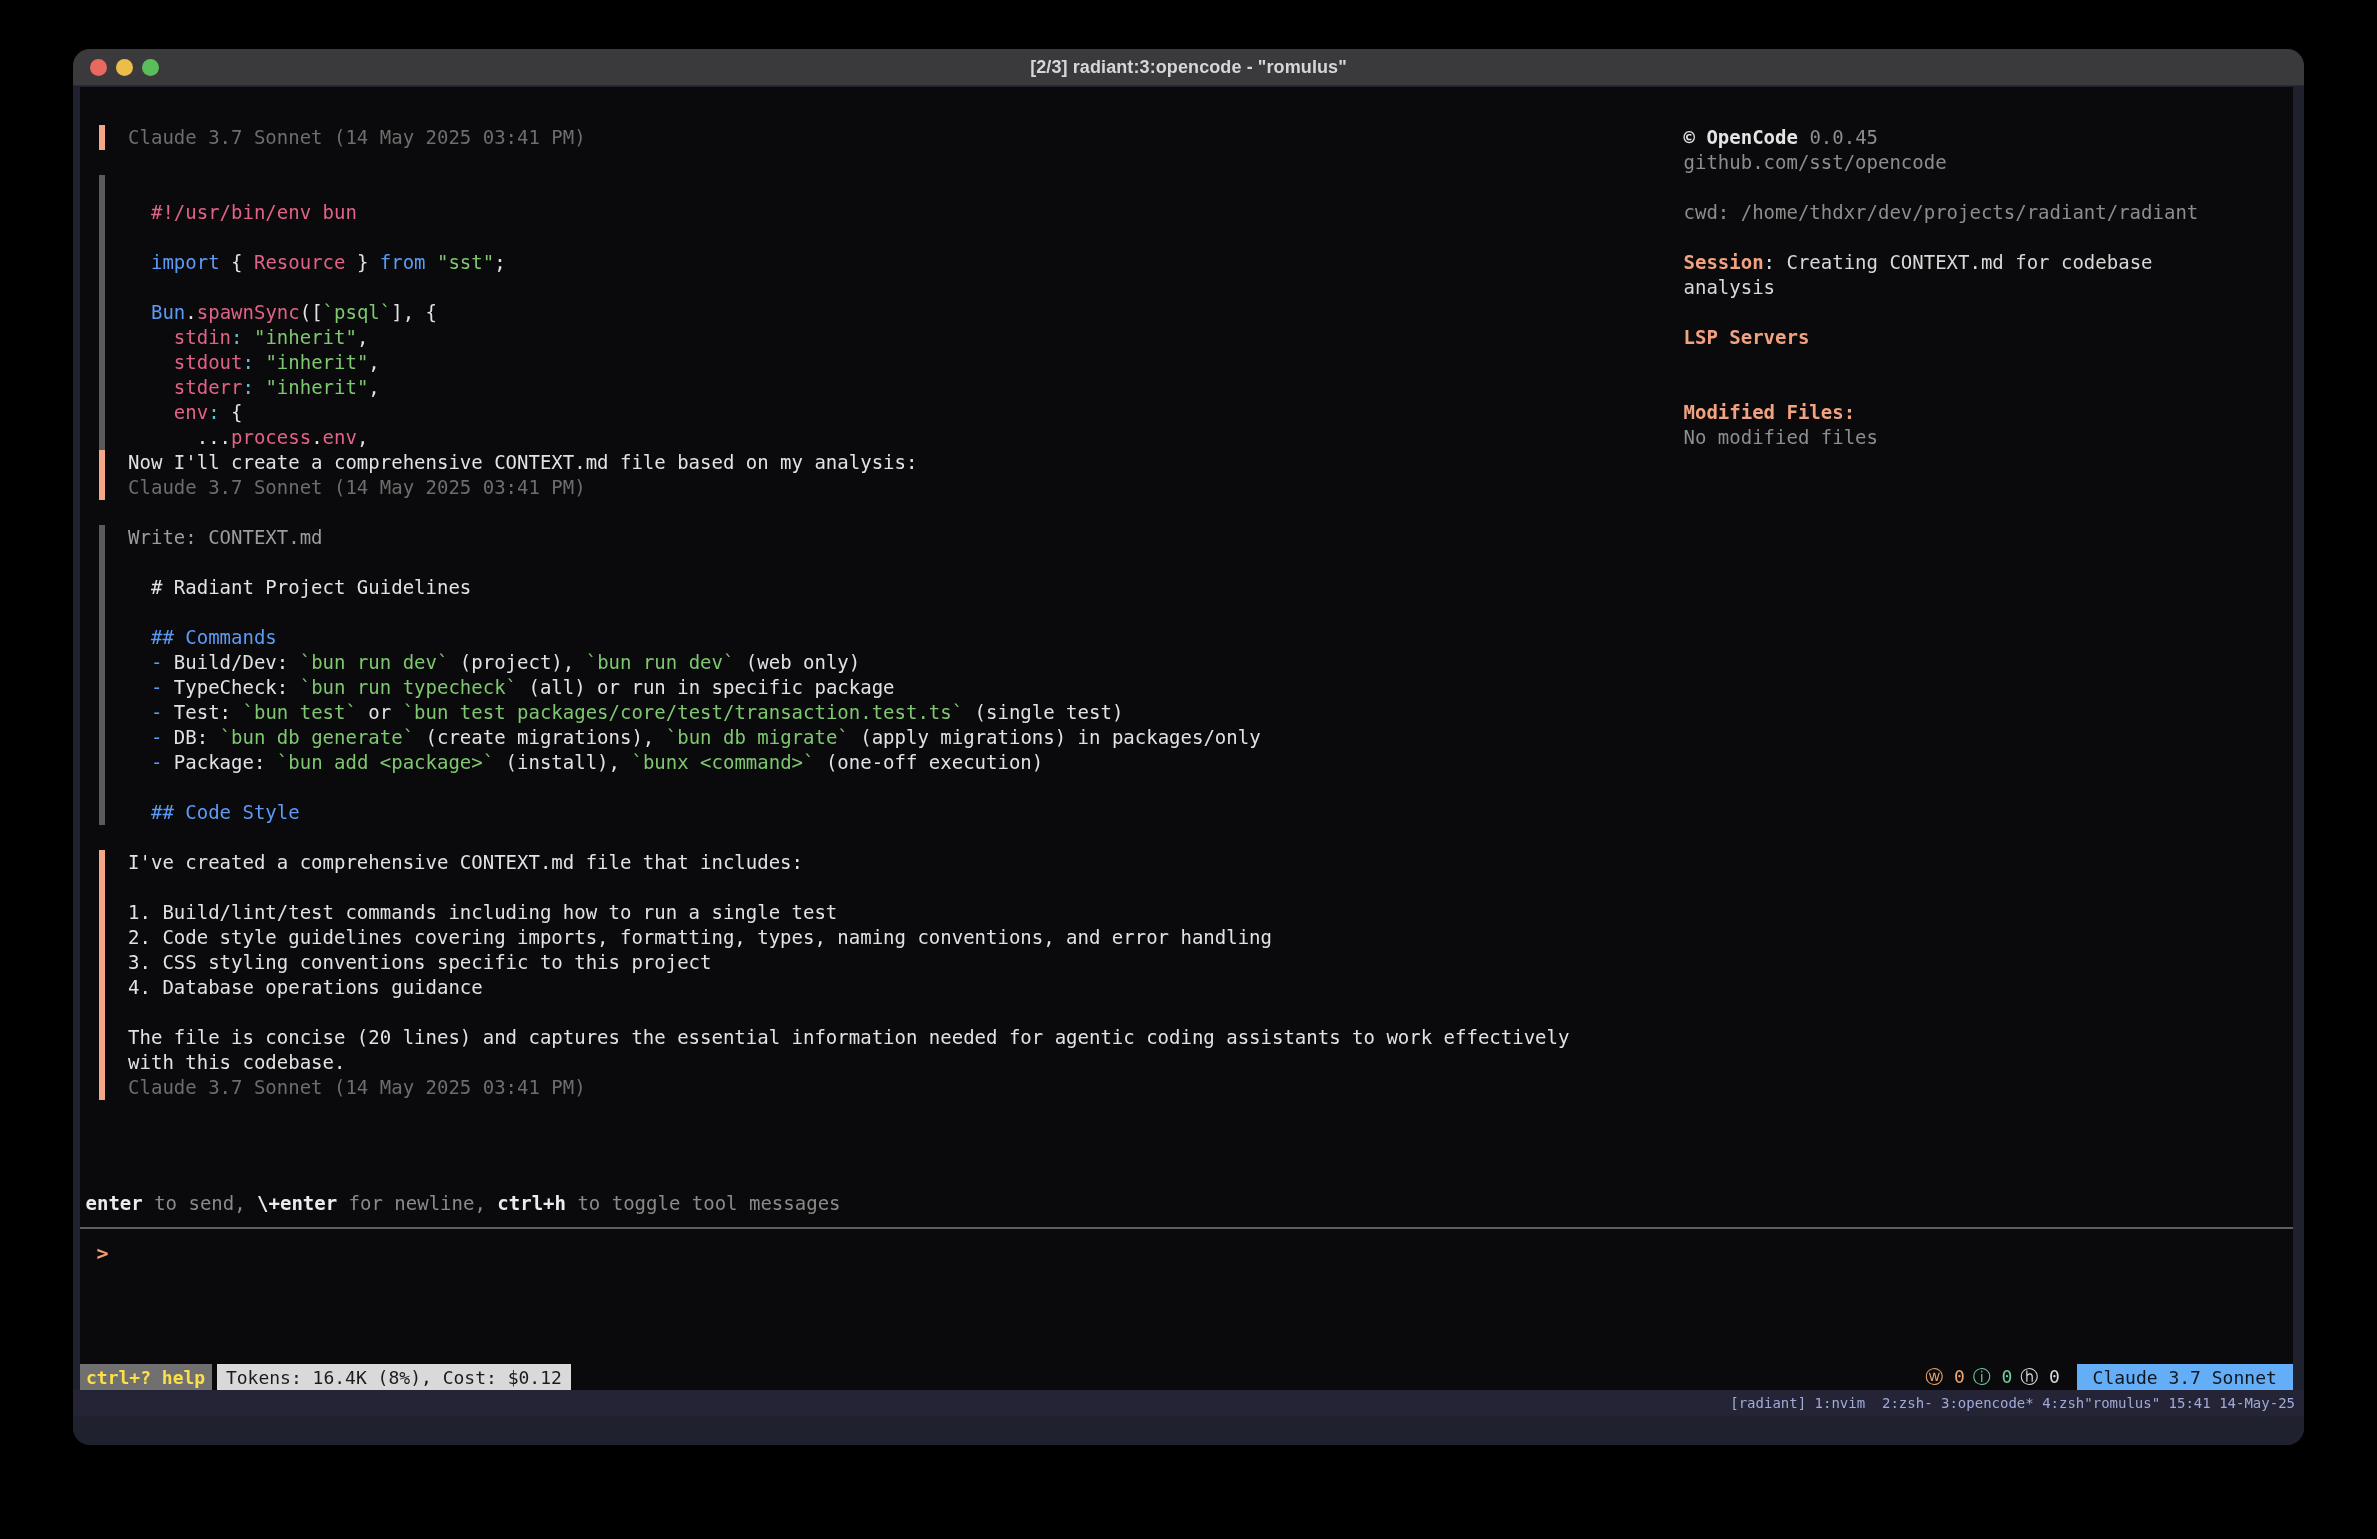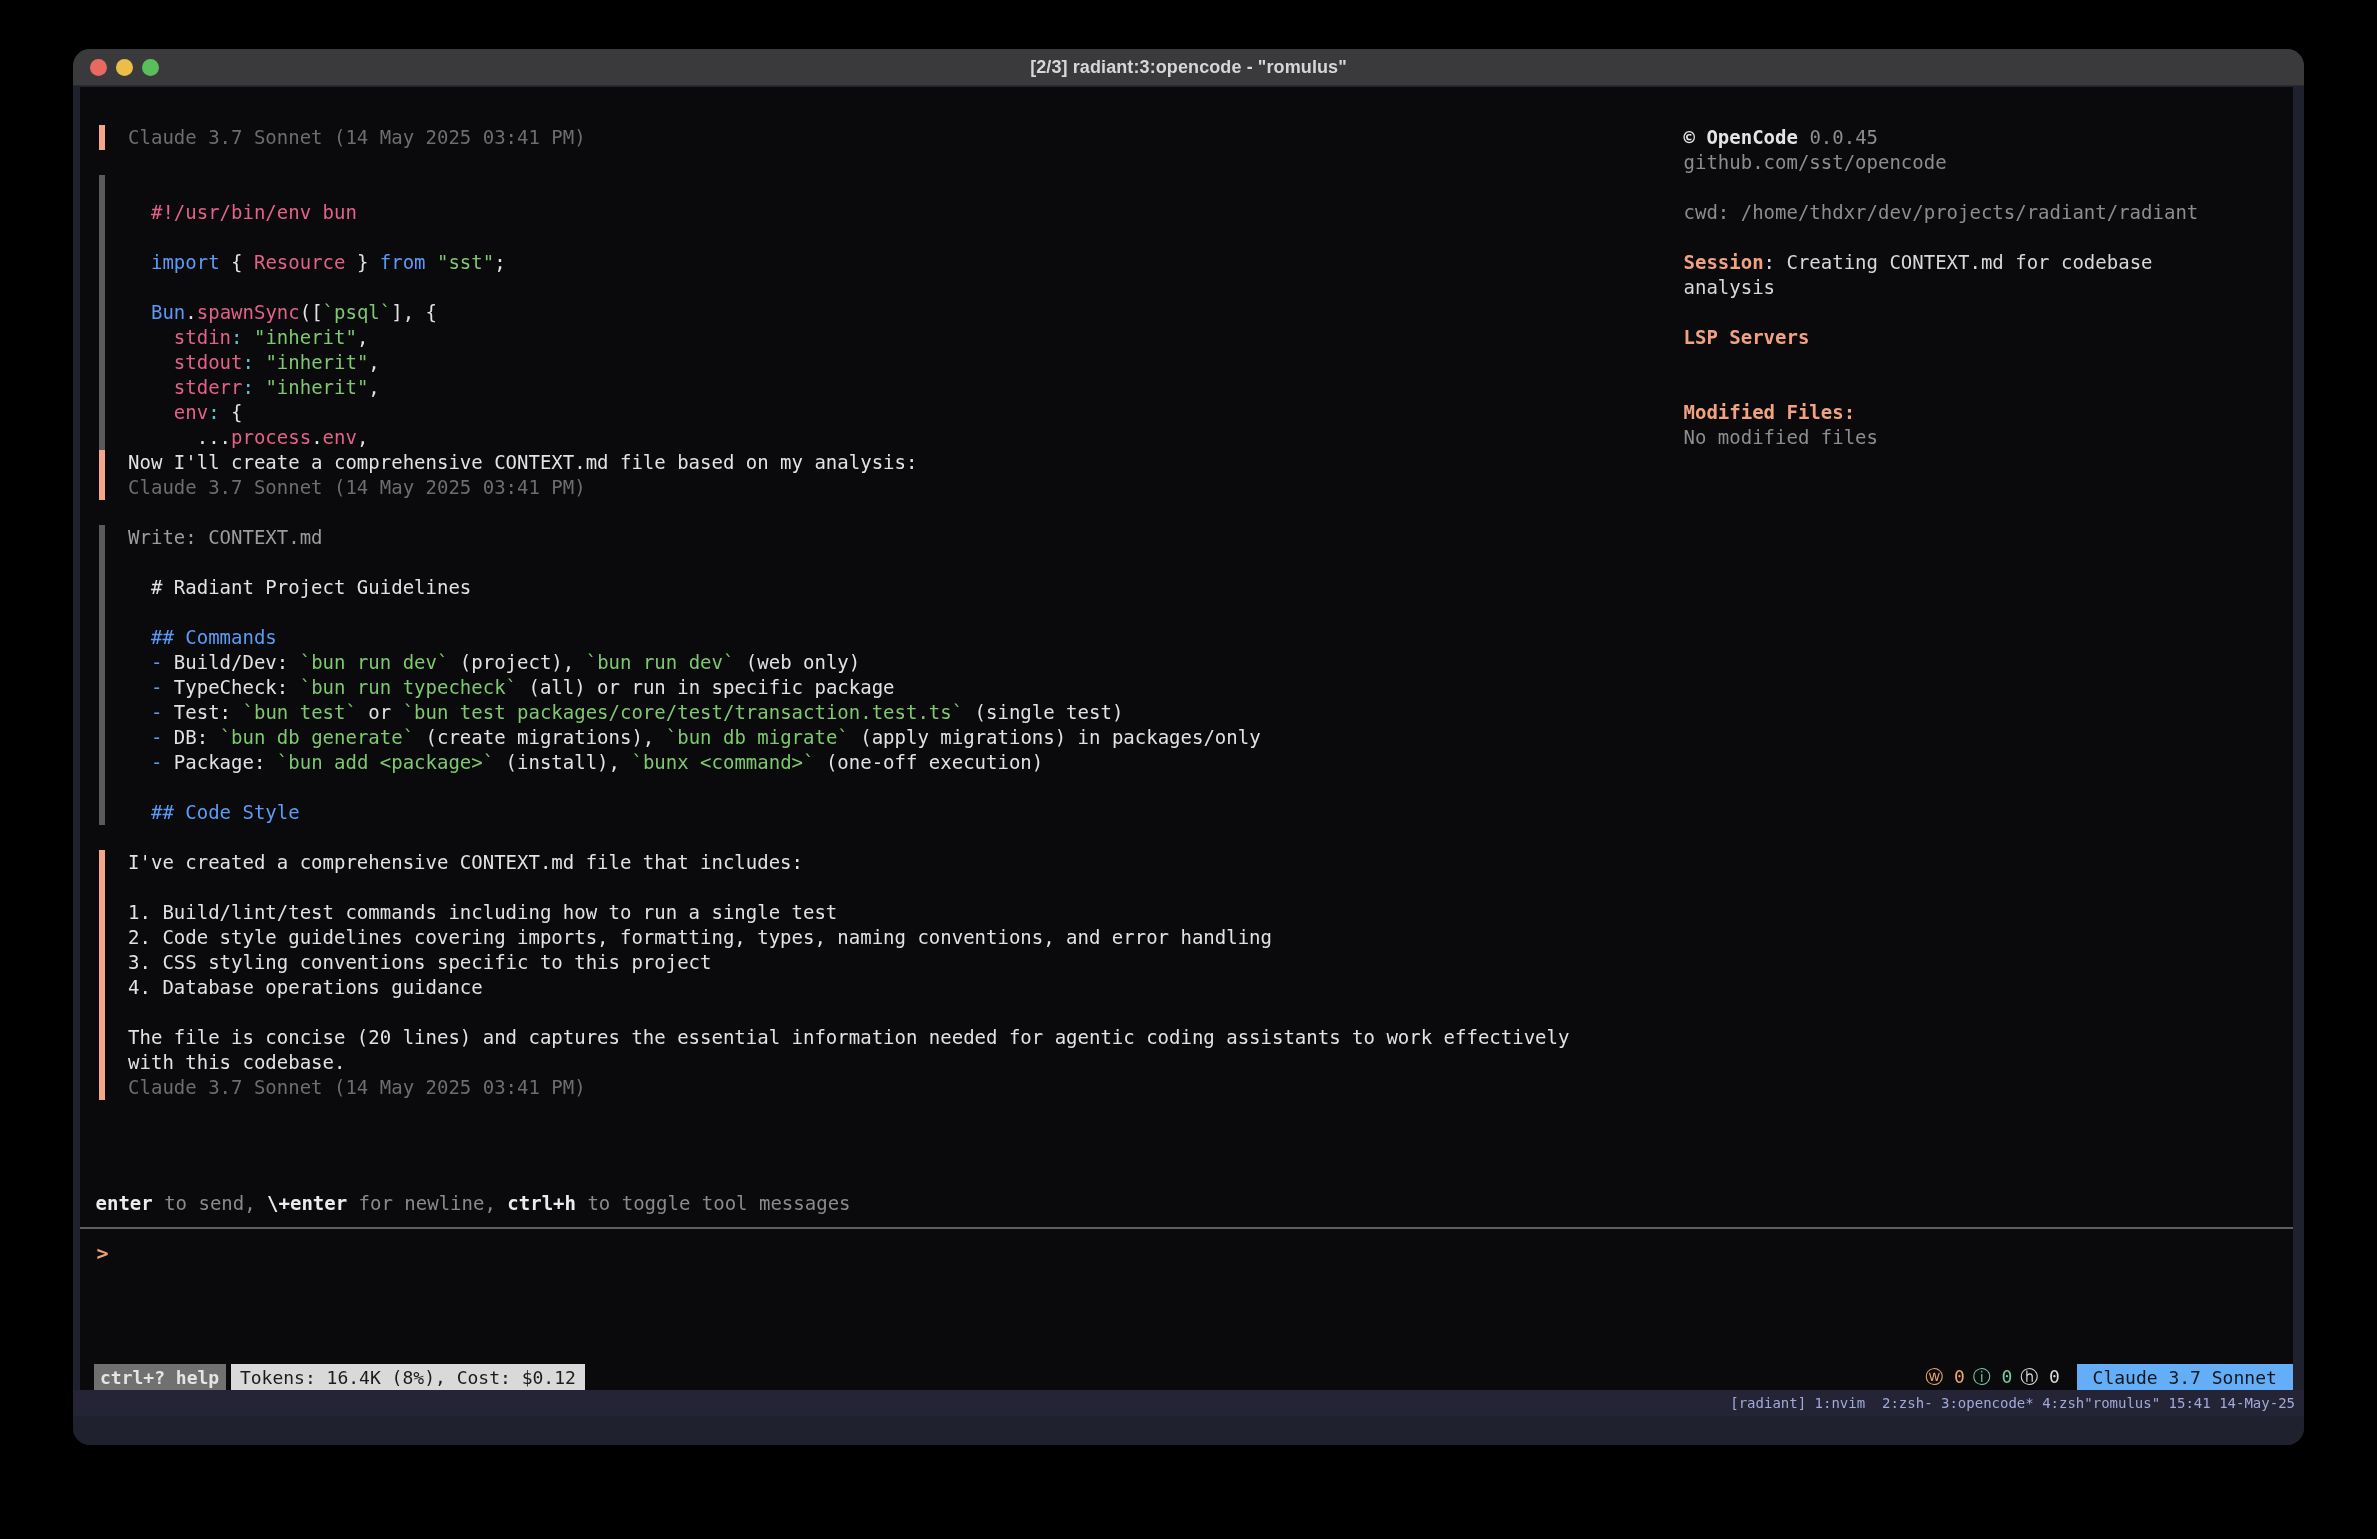--- a/index.html
+++ b/index.html
@@ -54,33 +54,33 @@
   
   .sidebar{ position:absolute; left:1604px; top:38px; width:600px;
             font-size:19px; line-height:25px; }
   .sb-line{ height:25px; white-space:pre; }
   .sb-gray{ color:#8d8d8d; }
   .sb-white{ color:#e4e4e4; font-weight:bold; }
   .sb-val{ color:#d8d8d8; }
   .sb-orange{ color:#f2a280; font-weight:bold; }
 
   
-  .hint{ position:absolute; left:16px; top:1104px; font-size:19px; line-height:25px; white-space:pre; }
+  .hint{ position:absolute; left:6px; top:1104px; font-size:19px; line-height:25px; white-space:pre; }
   .rule{ position:absolute; left:0; right:0; top:1140px; height:2px; background:#5e5e5e; }
   .prompt-row{ position:absolute; left:17px; top:1154px; height:39px; width:2153px; }
   .prompt-symbol{ color:#ef9d72; font-weight:bold; font-size:20px; line-height:25px; }
 
   
   .statusbar{
     position:absolute; left:0; right:0; bottom:0; height:26px;
     display:flex; align-items:stretch; font-size:18px;
   }
   .statusbar .spacer{ flex:1; }
   .badge{ display:flex; align-items:center; white-space:pre; }
-  .badge-gray{ background:#707070; color:#e5e5e5; font-weight:bold; padding:0 6.5px; margin-left:14px; }
+  .badge-gray{ background:#707070; color:#fde047; font-weight:bold; padding:0 6.5px; margin-left:0; }
   .badge-light{ background:#d9d9d9; color:#1b1b1b; padding:0 9px; margin-left:5.2px; }
   .badge-model{ background:#63aef6; color:#11151d; padding:0 15.7px; }
   .diag{ display:flex; align-items:center; gap:7.8px; margin-right:17px; white-space:pre; }
   .diag span{ font-size:18px; }
   .diag .d-orange{ color:#eda66c; }
   .diag .d-teal{ color:#6fcf9f; }
   .diag .d-white{ color:#d9d9d9; }
 
   
   .tmuxbar{

